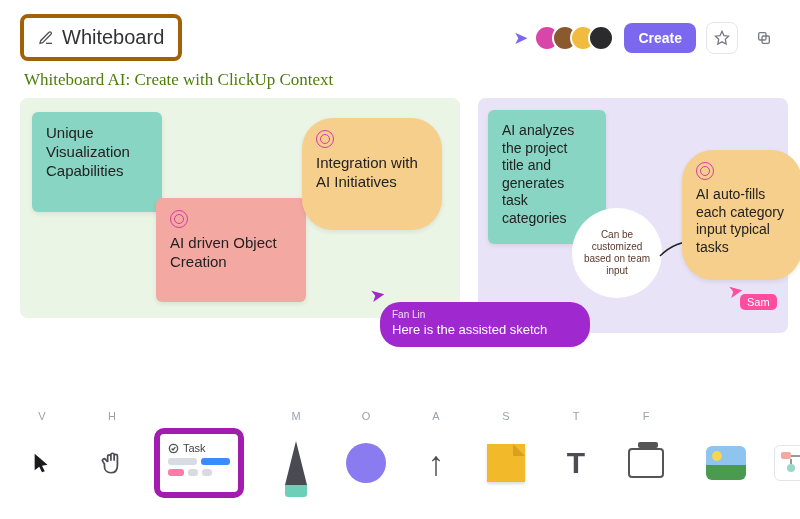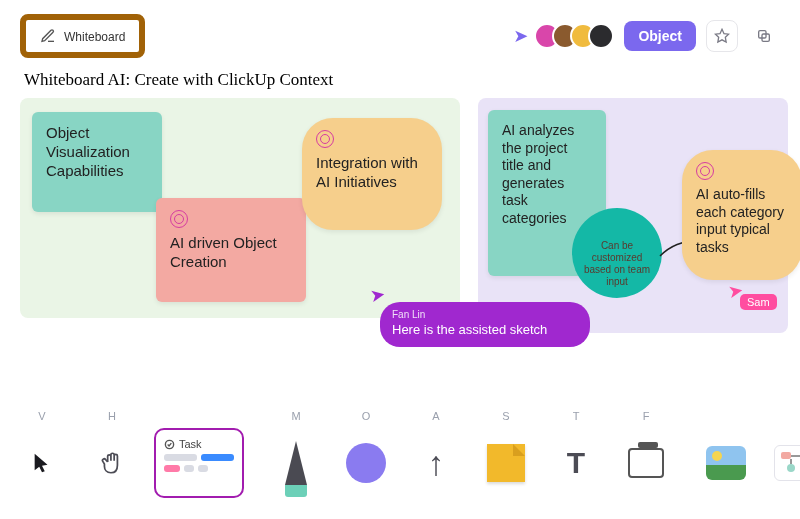--- a/index.html
+++ b/index.html
@@ -1,59 +1,59 @@
 <!DOCTYPE html>
 <html><head>
 <meta charset="utf-8">
 <style>
   * { box-sizing: border-box; margin: 0; padding: 0; font-family: -apple-system, BlinkMacSystemFont, 'Segoe UI', sans-serif; }
   body { width: 800px; height: 519px; overflow: hidden; background: #fff; position: relative; }
   .hand { font-family: 'Comic Sans MS', 'Segoe Script', cursive; }
 
   
   .header { display:flex; align-items:center; justify-content:space-between; padding:14px 20px 10px 20px; }
-  .wb-btn { display:inline-flex; align-items:flex-end; gap:8px; border:6px solid #a16207; border-radius:8px; padding:8px 14px; font-size:12px; color:#333; cursor:pointer; background:#fff; }
+  .wb-btn { display:inline-flex; align-items:center; gap:8px; border:4px solid #a16207; border-radius:8px; padding:8px 14px; font-size:20px; color:#333; cursor:pointer; background:#fff; }
   .header-right { display:flex; align-items:center; gap:10px; }
   .avatars { display:flex; align-items:center; }
   .avatars .av { width:26px; height:26px; border-radius:50%; border:2px solid #fff; margin-left:-8px; }
   .av.pink{background:#d946aa;} .av.brown{background:#8a5a2e;} .av.yel{background:#f0bb3e;} .av.dark{background:#2b2b2e;}
   .arrow-cursor{color:#7b68ee; font-size:18px; margin-right:4px;}
   .share-btn{background:#7b68ee; color:#fff; border:none; border-radius:8px; padding:7px 14px; font-size:14px; font-weight:600; cursor:pointer;}
   .star-btn{border:1px solid #e6e6ea; border-radius:8px; width:32px; height:32px; display:flex; align-items:center; justify-content:center; cursor:pointer; color:#7a7a85;}
 
   
   .boards { position:absolute; top:70px; left:0; right:0; bottom:130px; padding:0 20px; }
-  .board-title { font-size:17px; color:#000000; margin-bottom:8px; }
+  .board-title { font-size:17px; color:#4d7c0f; margin-bottom:8px; }
   .board1 { position:absolute; left:20px; top:28px; width:440px; height:220px; background:#eaf5e6; border-radius:8px; }
   .board2 { position:absolute; left:478px; top:28px; width:310px; height:235px; background:#e9e3f7; border-radius:8px; }
   .title1 { position:absolute; left:24px; top:0; }
   .title2 { position:absolute; left:500px; top:0; }
 
   .sticky { position:absolute; padding:12px 14px; border-radius:6px; box-shadow:0 2px 5px rgba(0,0,0,0.08); font-size:15px; line-height:1.25; color:#222; }
   .teal { background:#88d5c4; }
   .red  { background:#f3a9a2; }
   .orange { background:#f6cf8c;border-radius:31px; }
   .ai-icon { width:18px; height:18px; border-radius:50%; border:1px solid #d63ca1; position:relative; margin-bottom:6px; }
   .ai-icon::before{content:""; position:absolute; inset:3px; border:1px solid #d63ca1; border-radius:50%;}
 
-  .circle-note { position:absolute; width:90px; height:90px; border-radius:50%; background:#14b8a6; display:flex; align-items:flex-end; justify-content:center; text-align:center; font-size:10px; line-height:1.2; color:#5a3a2e; padding:10px; }
+  .circle-note { position:absolute; width:90px; height:90px; border-radius:50%; background:#ffffff; display:flex; align-items:center; justify-content:center; text-align:center; font-size:10px; line-height:1.2; color:#5a3a2e; padding:10px; }
 
   .remote-cursor { position:absolute; color:#a028cf; font-size:18px; transform:rotate(-10deg); }
   .pink-cursor { position:absolute; color:#ff4da0; font-size:18px; transform:rotate(-10deg); }
   .sam-label { position:absolute; background:#ff4da0; color:#fff; font-size:11px; padding:2px 7px; border-radius:5px; }
 
   .comment-bubble { position:absolute; background:#a028cf; color:#fff; border-radius:20px; padding:6px 12px 8px 12px; font-size:13px; line-height:1.3; min-width:210px; }
   .comment-bubble .author { font-size:10px; opacity:.85; display:block; margin-bottom:1px;}
 
   
   .toolbar { position:absolute; left:0; right:0; bottom:0; height:115px; padding:6px 10px 0 10px; display:flex; align-items:flex-start; gap:6px; background:#fff; }
   .tool { display:flex; flex-direction:column; align-items:center; gap:4px; padding:0 4px;}
   .tool .key { font-size:11px; color:#9aa0ad; height:14px;}
   .tool .box { width:56px; height:70px; border-radius:12px; display:flex; align-items:center; justify-content:center; }
-  .task-card { width:90px; height:70px; border:2px solid #a21caf; border-radius:10px; background:#fff; padding:8px; display:flex; flex-direction:column; gap:4px;}
+  .task-card { width:90px; height:70px; border:6px solid #a21caf; border-radius:10px; background:#fff; padding:8px; display:flex; flex-direction:column; gap:4px;}
   .task-top{display:flex; align-items:center; gap:4px; font-size:11px; color:#444;}
   .pill{height:7px; border-radius:3px;}
   .vrule{width:1px; background:#eceef3; height:72px; align-self:center; margin:0 2px;}
 
   .pen-shape{width:0;height:0;border-left:11px solid transparent;border-right:11px solid transparent;border-bottom:44px solid #4a4a52; position:relative;}
   .pen-shape::after{content:""; position:absolute; left:-11px; top:44px; width:22px; height:12px; background:#6cd0b8; border-radius:0 0 3px 3px;}
   .circle-shape{width:40px;height:40px;border-radius:50%;background:#8a7bf0;}
   .arrowup{font-size:34px;color:#4c4c55;}
   .sticky-shape{width:38px;height:38px;background:#f2b92b; position:relative; box-shadow:0 2px 3px rgba(0,0,0,.15);}
   .sticky-shape::after{content:"";position:absolute;right:0;top:0;width:12px;height:12px;background:#d99f1e;clip-path:polygon(0 0,100% 100%,0 100%);}
@@ -76,54 +76,54 @@
     <span>Whiteboard</span>
   </button>
   <div class="header-right">
     <span class="arrow-cursor">➤</span>
     <div class="avatars">
       <div class="av pink"></div>
       <div class="av brown"></div>
       <div class="av yel"></div>
       <div class="av dark"></div>
     </div>
-    <button class="share-btn">Object</button>
+    <button class="share-btn">Create</button>
     <div class="star-btn">
       <svg width="16" height="16" viewBox="0 0 24 24" fill="none" stroke="currentColor" stroke-width="2">
           <polygon points="12 2 15 8.5 22 9.3 17 14 18.2 21 12 17.8 5.8 21 7 14 2 9.3 9 8.5 12 2"></polygon>
         </svg>
     </div>
     <div class="star-btn" style="border:none">
       <svg width="16" height="16" viewBox="0 0 24 24" fill="none" stroke="#7a7a85" stroke-width="2">
           <rect x="9" y="9" width="11" height="11" rx="2"></rect>
           <rect x="4" y="4" width="11" height="11" rx="2"></rect>
         </svg>
     </div>
   </div>
 </div>
 
 <div class="boards">
   <div class="board-title hand title1">Whiteboard AI: Create with ClickUp Context</div>
 
   <div class="board1">
     <div class="sticky teal hand" style="left:12px; top:14px; width:130px; height:100px;">
-      <span>Object Visualization Capabilities</span>
+      <span>Unique Visualization Capabilities</span>
     </div>
     <div class="sticky red hand" style="left:136px; top:100px; width:150px; height:104px;">
       <div class="ai-icon"></div>
       <span>AI driven Object Creation</span>
     </div>
     <div class="sticky orange hand" style="left:282px; top:20px; width:140px; height:112px;">
       <div class="ai-icon"></div>
       <span>Integration with AI Initiatives</span>
     </div>
   </div>
 
   <div class="board2">
-    <div class="sticky teal hand" style="left:10px; top:12px; width:118px; height:166px; font-size:14px;">
+    <div class="sticky teal hand" style="left:10px; top:12px; width:118px; height:134px; font-size:14px;">
       <span>AI analyzes the project title and generates task categories</span>
     </div>
     <div class="circle-note hand" style="left:94px; top:110px;">
       <span>Can be customized based on team input</span>
     </div>
     <svg style="position:absolute; left:180px; top:140px;" width="40" height="24">
         <path d="M2 18 C 14 6, 26 4, 36 2" stroke="#222" stroke-width="1.5" fill="none"></path>
         <path d="M36 2 l-6 -1 M36 2 l-3 6" stroke="#222" stroke-width="1.5" fill="none"></path>
       </svg>
     <div class="sticky orange hand" style="left:204px; top:52px; width:120px; height:130px; font-size:14px;">

